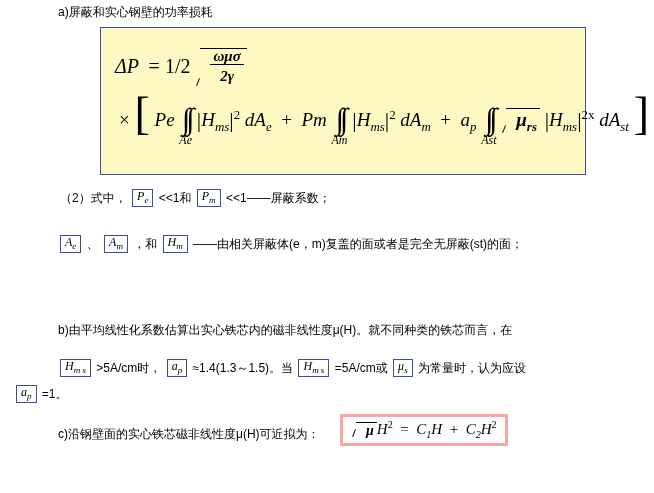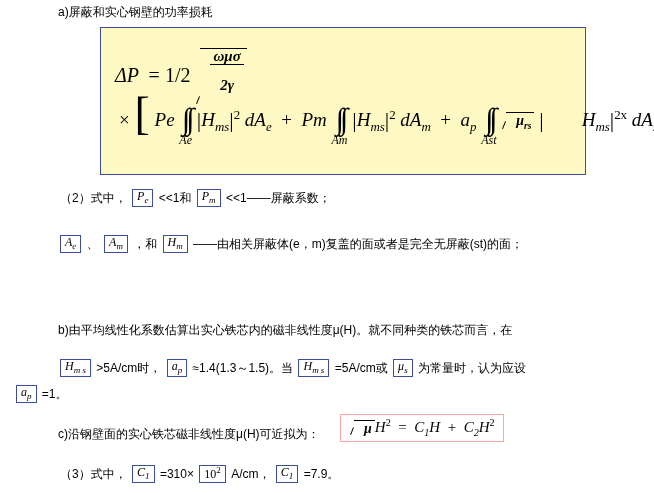--- a/index.html
+++ b/index.html
@@ -124,21 +124,21 @@
   .frac {
     display: inline-block;
     vertical-align: middle;
     text-align: center;
     font-size: 15px;
     line-height: 1.08;
     position: relative;
     top: -1px;
   }
   .frac .num { display: block; padding: 0 3px; }
-  .frac .den { display: block; border-top: 1.2px solid #000; padding: 12px 3px; }
+  .frac .den { display: block; border-top: 1.2px solid #000; padding: 3px 3px; }
   .sub-s { font-size: 0.68em; vertical-align: sub; font-style: italic; }
   .sup-s { font-size: 0.68em; vertical-align: super; font-style: normal; }
   .bigint {
     font-size: 30px;
     font-style: italic;
     line-height: 0;
     position: relative;
     top: 3px;
     letter-spacing: -4px;
     margin: 0 1px 0 2px;
@@ -171,21 +171,21 @@
     font-style: normal;
     position: relative;
     top: 1px;
   }
 
   
   .small-formula {
     position: absolute;
     left: 340px;
     top: 414px;
-    border: 1px solid #fca5a5;
+    border: 3px solid #fca5a5;
     padding: 2px 8px 3px 8px;
     background: #fff;
     font-family: "Liberation Serif", serif;
     font-style: italic;
     font-size: 15px;
     white-space: nowrap;
   }
 </style>
 </head>
 <body>
@@ -216,22 +216,22 @@
         <span class="absbar">|</span><span style="font-style:italic;">H<span class="sub-s">ms</span></span><span class="absbar">|</span><span class="sup-s">2</span>
         <span style="font-style:italic;">dA<span class="sub-s">e</span></span>
         <span style="font-style:normal;">&nbsp;+&nbsp;</span>
         <span style="font-style:italic;">Pm</span>
         <span class="intwrap"><span class="bigint">∫∫</span><span class="lim">Am</span></span>
         <span class="absbar">|</span><span style="font-style:italic;">H<span class="sub-s">ms</span></span><span class="absbar">|</span><span class="sup-s">2</span>
         <span style="font-style:italic;">dA<span class="sub-s">m</span></span>
         <span style="font-style:normal;">&nbsp;+&nbsp;</span>
         <span style="font-style:italic;">a<span class="sub-s">p</span></span>
         <span class="intwrap"><span class="bigint">∫∫</span><span class="lim">Ast</span></span>
-        <span class="sqrt" style="font-size:14px;"><span class="rad" style="font-style:italic;">μ<span class="sub-s">rs</span></span></span>
-        <span class="absbar">|</span><span style="font-style:italic;padding-left:38px;">H<span class="sub-s">ms</span></span><span class="absbar">|</span><span class="sup-s">2x</span>
+        <span class="sqrt" style="font-size:19px;"><span class="rad" style="font-style:italic;">μ<span class="sub-s">rs</span></span></span>
+        <span class="absbar">|</span><span style="font-style:italic;">H<span class="sub-s">ms</span></span><span class="absbar">|</span><span class="sup-s">2x</span>
         <span style="font-style:italic;">dA<span class="sub-s">st</span></span>
         <span class="brk">]</span>
       </div>
     </div>
   </div>
 
   <div class="line" style="left:60px; top:190px;">
     <span>（2）式中，</span>
     <span class="tok">P<span class="sub">e</span></span>
     <span>&lt;&lt;1和</span>
@@ -270,23 +270,14 @@
   <div class="line" style="left:58px; top:426px;">c)沿钢壁面的实心铁芯磁非线性度μ(H)可近拟为：</div>
 
   <div class="small-formula">
     <span class="sqrt" style="font-size:14px;"><span class="rad">μ</span></span><span style="font-style:italic;">H</span><span class="sup-s">2</span>
     <span style="font-style:normal;">&nbsp;=&nbsp;</span>
     <span style="font-style:italic;">C<span class="sub-s">1</span>H</span>
     <span style="font-style:normal;">&nbsp;+&nbsp;</span>
     <span style="font-style:italic;">C<span class="sub-s">2</span>H</span><span class="sup-s">2</span>
   </div>
 
-  <div class="line" style="left:60px; top:466px;">
-    <span>（3）式中，</span>
-    <span class="tok">C<span class="sub">1</span></span>
-    <span>=310×</span>
-    <span class="tok up">10<span class="sup">2</span></span>
-    <span>A/cm，</span>
-    <span class="tok">C<span class="sub">1</span></span>
-    <span>=7.9。</span>
-  </div>
 
 </div>
 
 </body></html>

